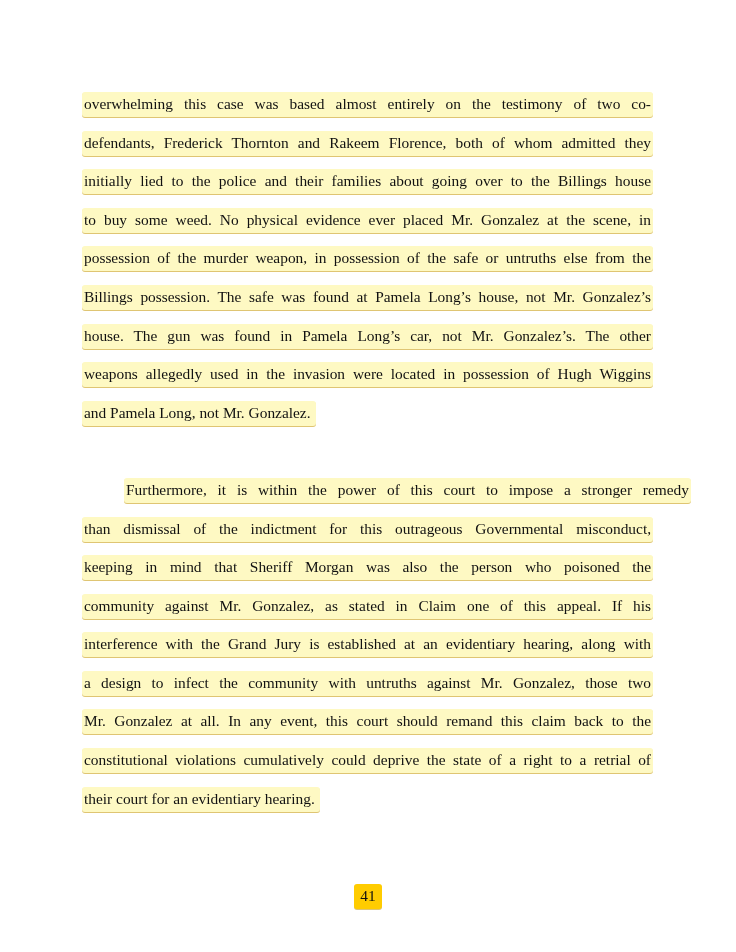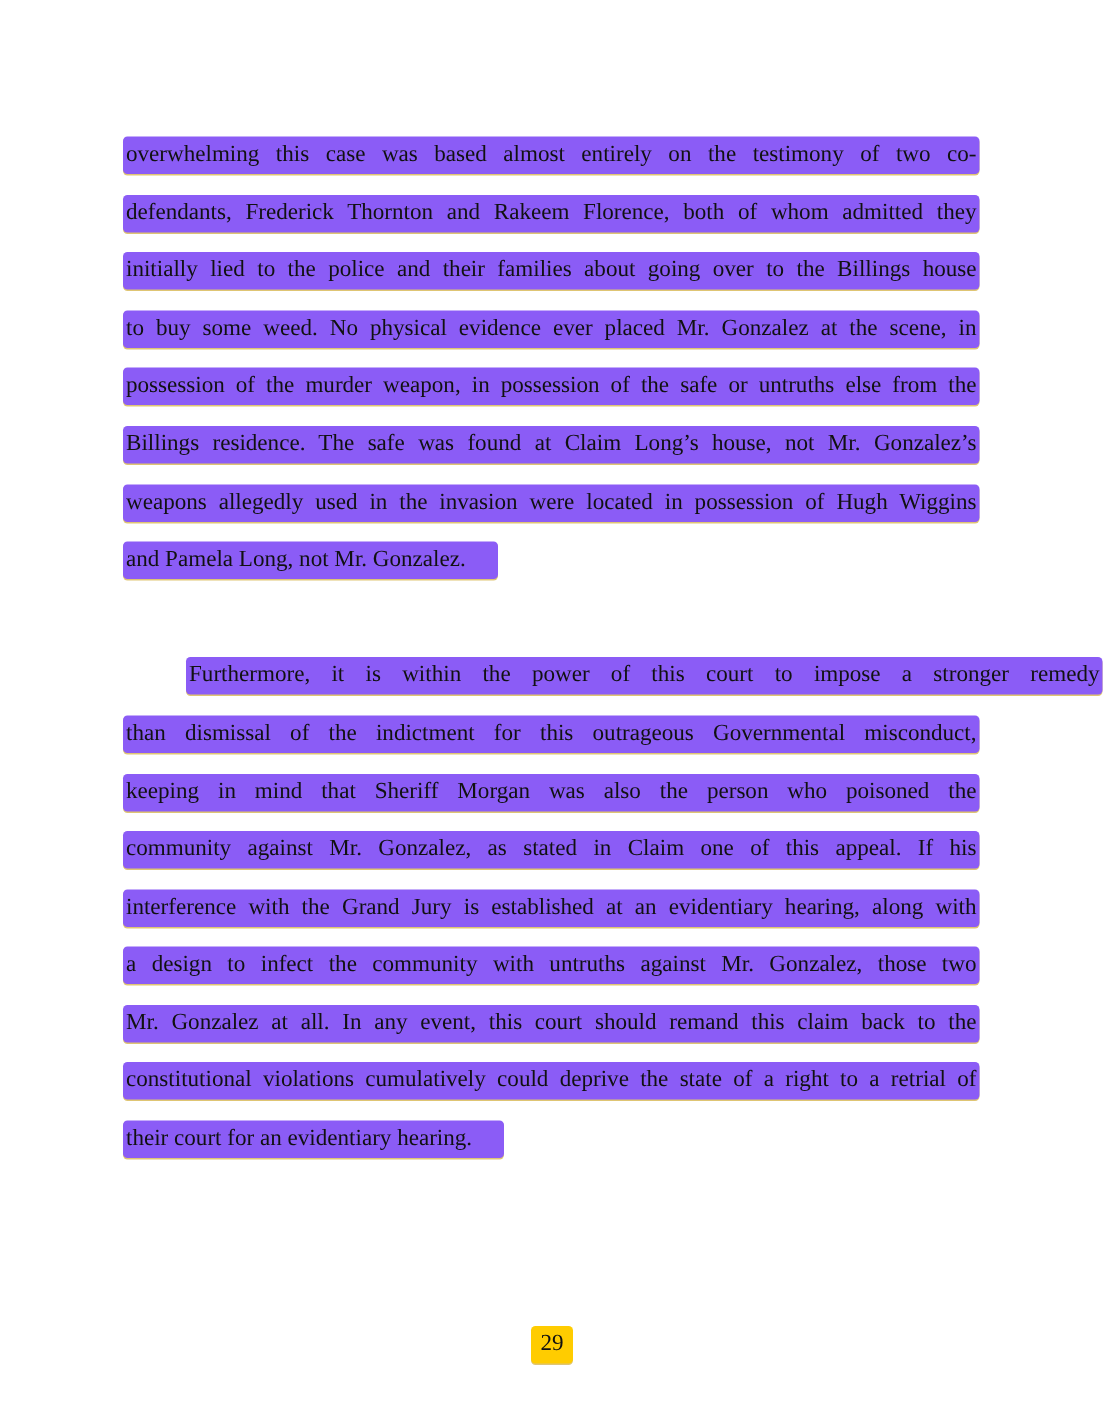--- a/index.html
+++ b/index.html
@@ -38,51 +38,51 @@
   .line {
     height: 38.6px;
     line-height: 38.6px;
     white-space: nowrap;
     font-size: 15.4px;
     color: #000000;
   }
 
   .line-inner {
     display: inline-block;
-    background: #8b5cf6;
+    background: #fef9c3;
     border-radius: 3px;
     padding: 1px 2px 2px 2px;
     box-sizing: border-box;
     color: #111111;
     vertical-align: middle;
     line-height: 22px;
     box-shadow: 0 1px 0 rgba(196,150,0,0.55);
   }
 
   
   .line.justified .line-inner {
     width: 571px;
     text-align: justify;
     text-align-last: justify;
   }
 
   
   .line.indent .line-inner {
     margin-left: 42px;
-    width: 611px;
+    width: 567px;
     text-align: justify;
     text-align-last: justify;
   }
 
   
   .line.last .line-inner {
     width: auto;
     text-align: left;
     text-align-last: left;
-    padding-right: 21px;
+    padding-right: 5px;
   }
 
   .para-gap {
     height: 38.6px;
   }
 
   .page-number {
     position: absolute;
     left: 0;
     top: 884px;
@@ -106,35 +106,36 @@
 
 <div class="page">
 
   <div class="text-block">
       <div class="paragraph">
         <div class="line justified"><span class="line-inner">overwhelming this case was based almost entirely on the testimony of two co-</span></div>
         <div class="line justified"><span class="line-inner">defendants, Frederick Thornton and Rakeem Florence, both of whom admitted they</span></div>
         <div class="line justified"><span class="line-inner">initially lied to the police and their families about going over to the Billings house</span></div>
         <div class="line justified"><span class="line-inner">to buy some weed. No physical evidence ever placed Mr. Gonzalez at the scene, in</span></div>
         <div class="line justified"><span class="line-inner">possession of the murder weapon, in possession of the safe or untruths else from the</span></div>
-        <div class="line justified"><span class="line-inner">Billings residence. The safe was found at Claim Long’s house, not Mr. Gonzalez’s</span></div>
+        <div class="line justified"><span class="line-inner">Billings possession. The safe was found at Pamela Long’s house, not Mr. Gonzalez’s</span></div>
+        <div class="line justified"><span class="line-inner">house. The gun was found in Pamela Long’s car, not Mr. Gonzalez’s. The other</span></div>
         <div class="line justified"><span class="line-inner">weapons allegedly used in the invasion were located in possession of Hugh Wiggins</span></div>
         <div class="line last"><span class="line-inner">and Pamela Long, not Mr. Gonzalez.</span></div>
       </div>
       <div class="para-gap"></div>
       <div class="paragraph">
         <div class="line indent"><span class="line-inner">Furthermore, it is within the power of this court to impose a stronger remedy</span></div>
         <div class="line justified"><span class="line-inner">than dismissal of the indictment for this outrageous Governmental misconduct,</span></div>
         <div class="line justified"><span class="line-inner">keeping in mind that Sheriff Morgan was also the person who poisoned the</span></div>
         <div class="line justified"><span class="line-inner">community against Mr. Gonzalez, as stated in Claim one of this appeal. If his</span></div>
         <div class="line justified"><span class="line-inner">interference with the Grand Jury is established at an evidentiary hearing, along with</span></div>
         <div class="line justified"><span class="line-inner">a design to infect the community with untruths against Mr. Gonzalez, those two</span></div>
         <div class="line justified"><span class="line-inner">Mr. Gonzalez at all. In any event, this court should remand this claim back to the</span></div>
         <div class="line justified"><span class="line-inner">constitutional violations cumulatively could deprive the state of a right to a retrial of</span></div>
         <div class="line last"><span class="line-inner">their court for an evidentiary hearing.</span></div>
       </div>
     </div>
 
   <div class="page-number">
-    <span class="page-number-inner">29</span>
+    <span class="page-number-inner">41</span>
   </div>
 
 </div>
 
 </body></html>

